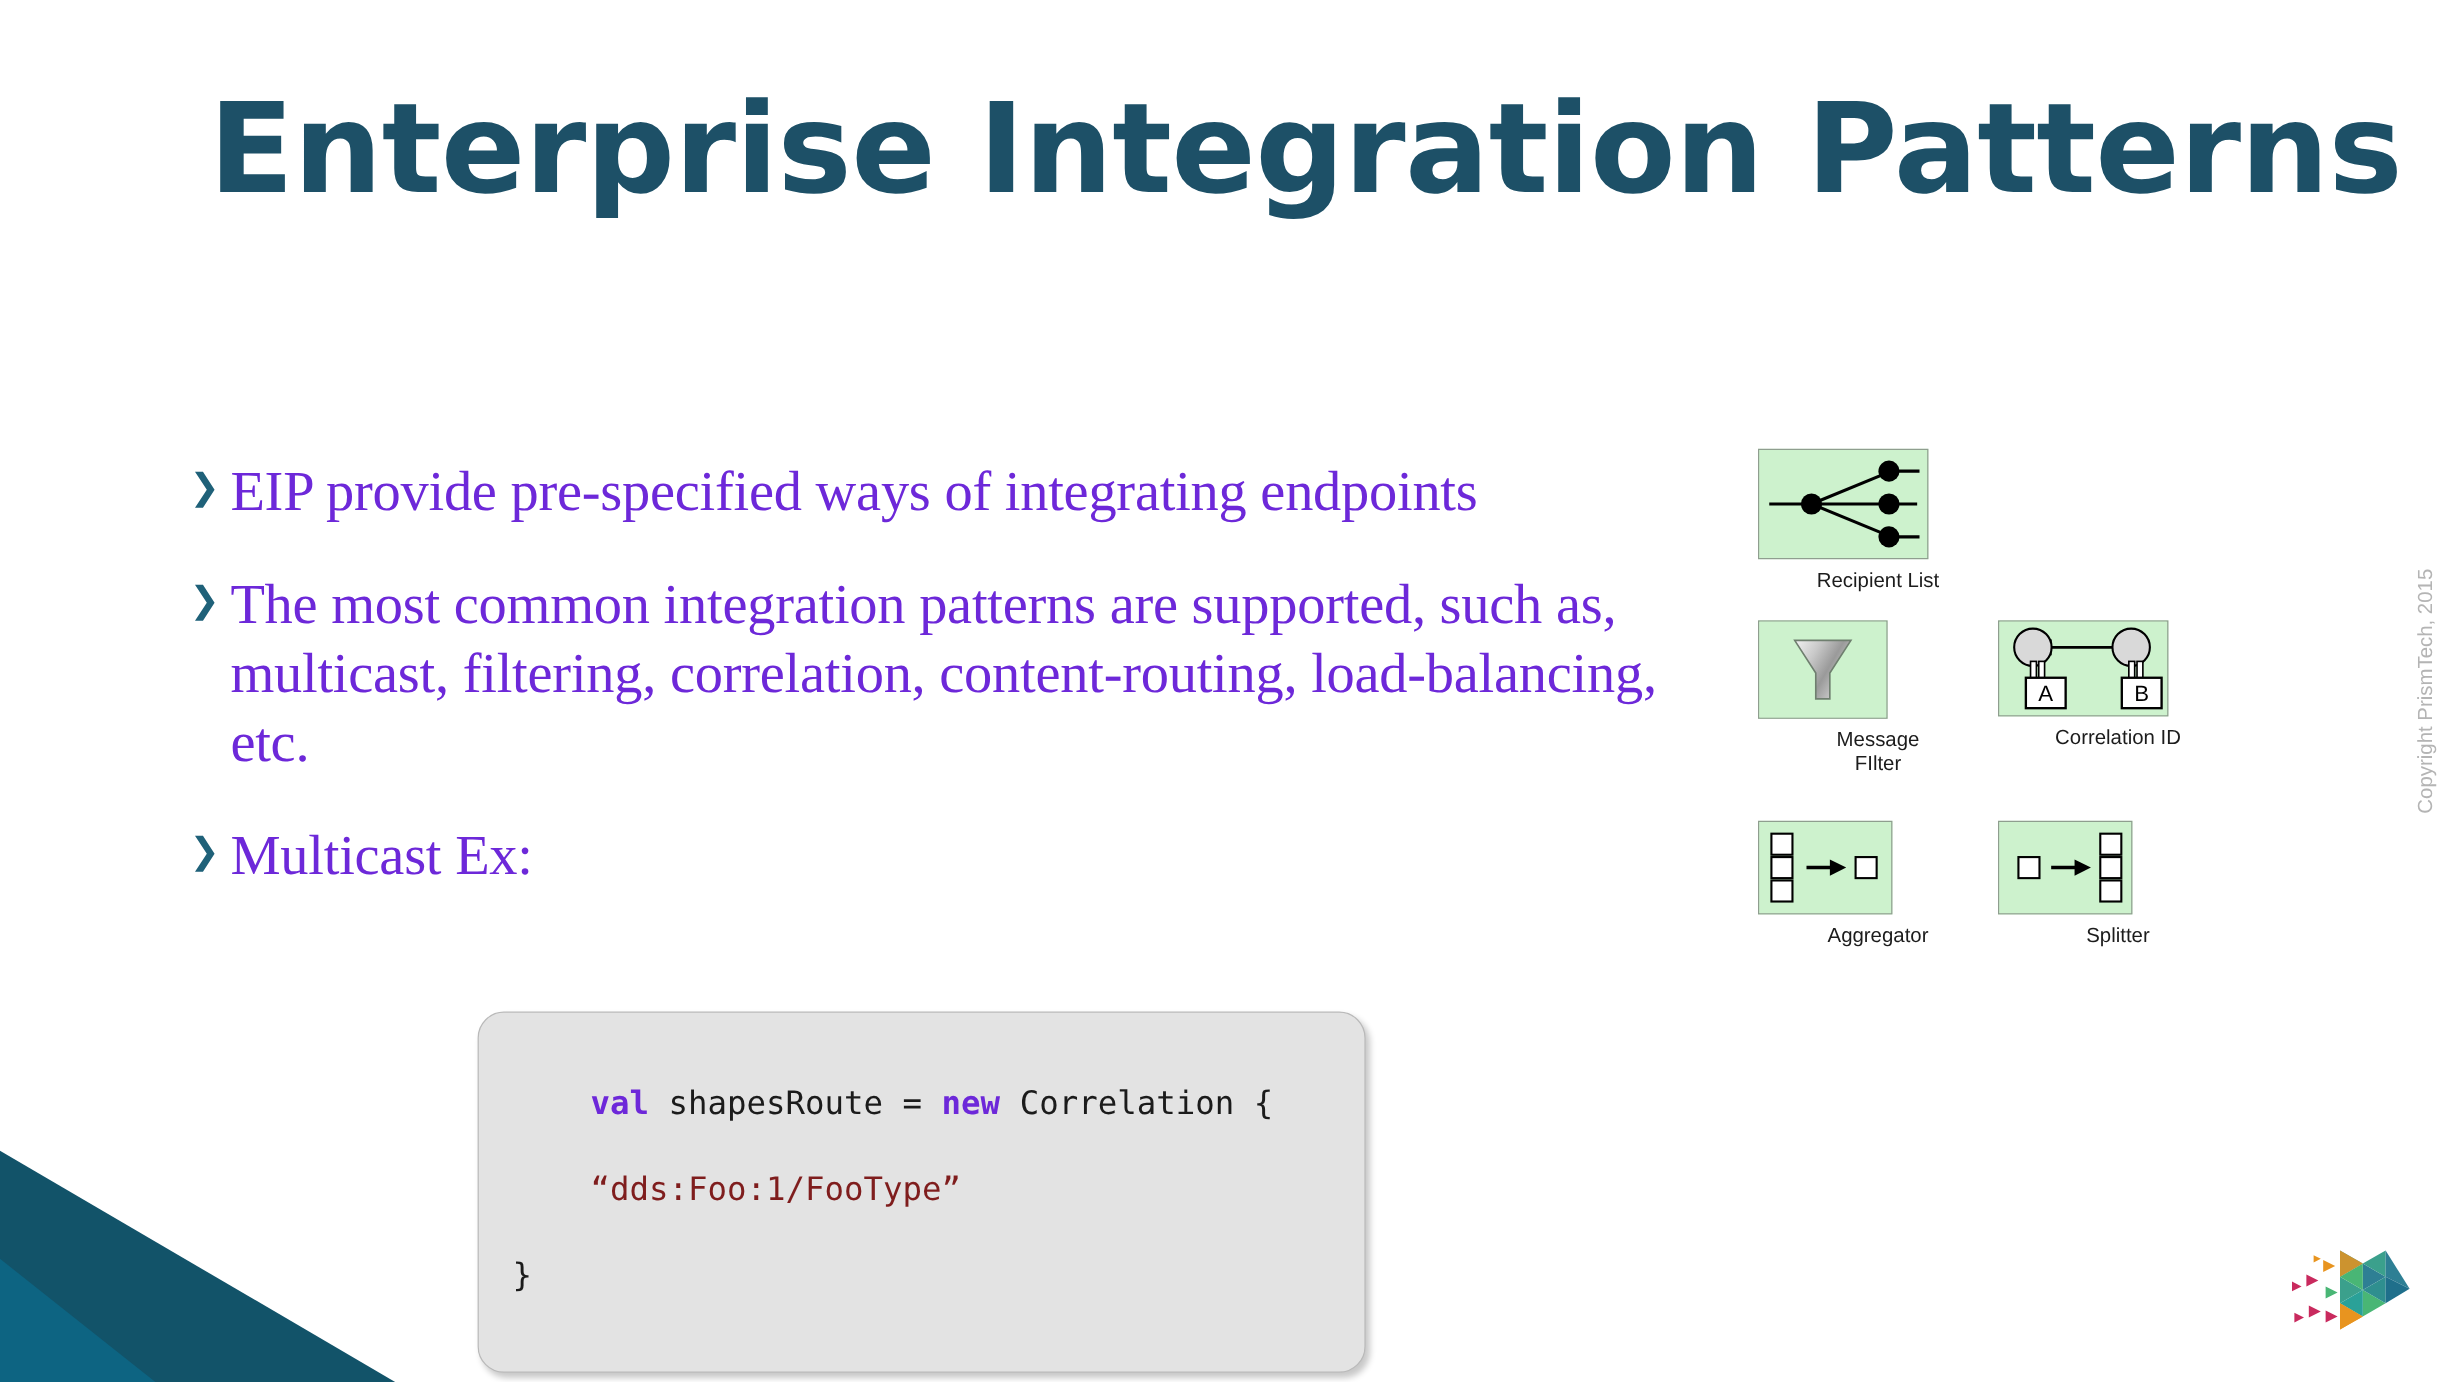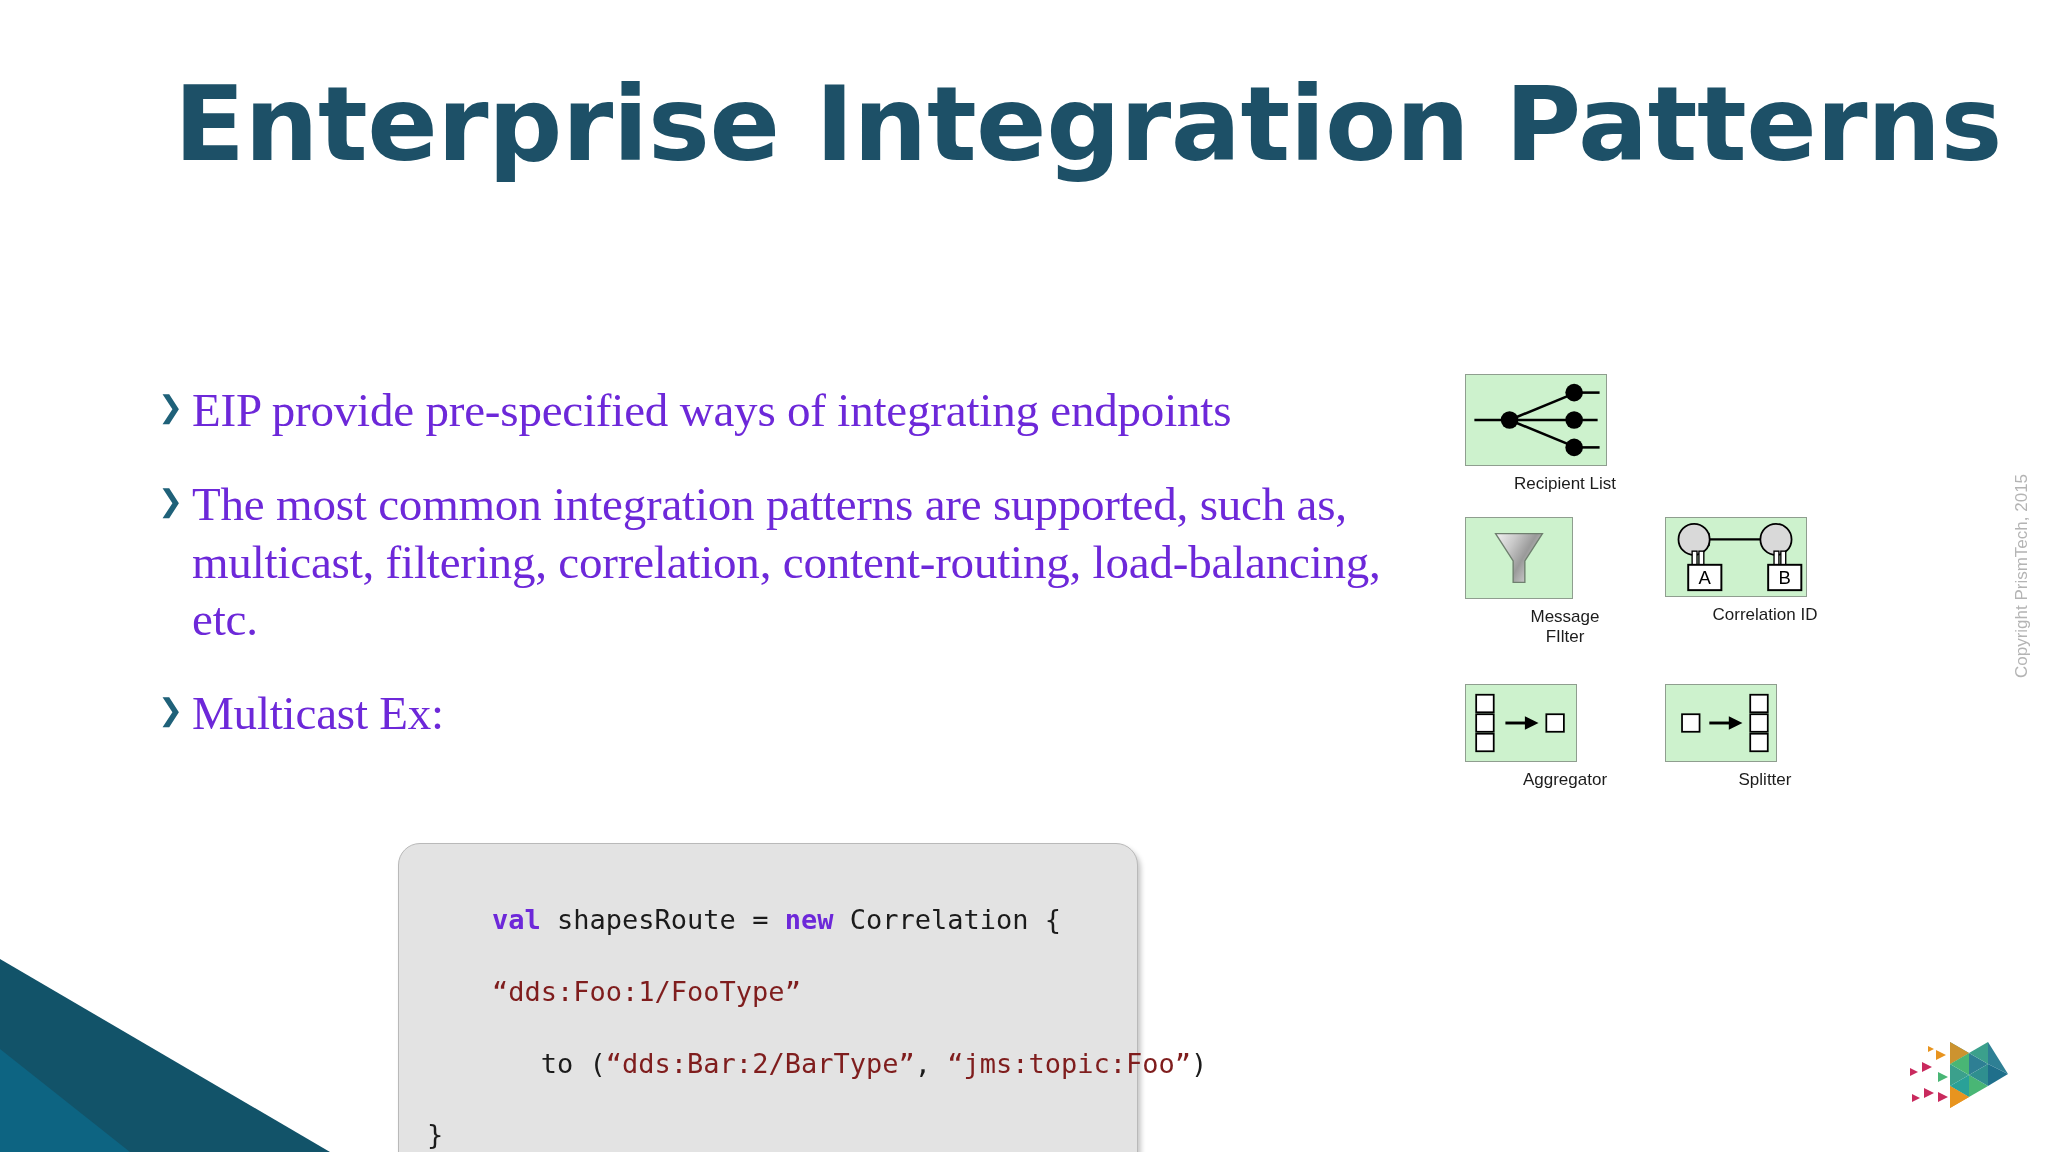--- a/index.html
+++ b/index.html
@@ -176,22 +176,20 @@
     <span class="bullet-text">Multicast Ex:</span>
   </div>
 
 </div>
 
 <div class="code-card">
   <div class="code-line">
     <span class="kw">val</span><span class="plain"> shapesRoute = </span><span class="kw">new</span><span class="plain"> Correlation {</span>
   </div>
   <div class="code-line">    <span class="str">“dds:Foo:1/FooType”</span>
-  </div>
-  <div class="code-line">       <span class="plain">to (</span><span class="str">“dds:Bar:2/BarType”</span><span class="plain">, </span><span class="str">“jms:topic:Foo”</span><span class="plain">)</span>
   </div>
   <div class="code-line"><span class="plain">}</span>
   </div>
 </div>
 
 <div class="pattern-grid">
 
   <div class="pattern-row">
 
     <div class="pattern-cell">

